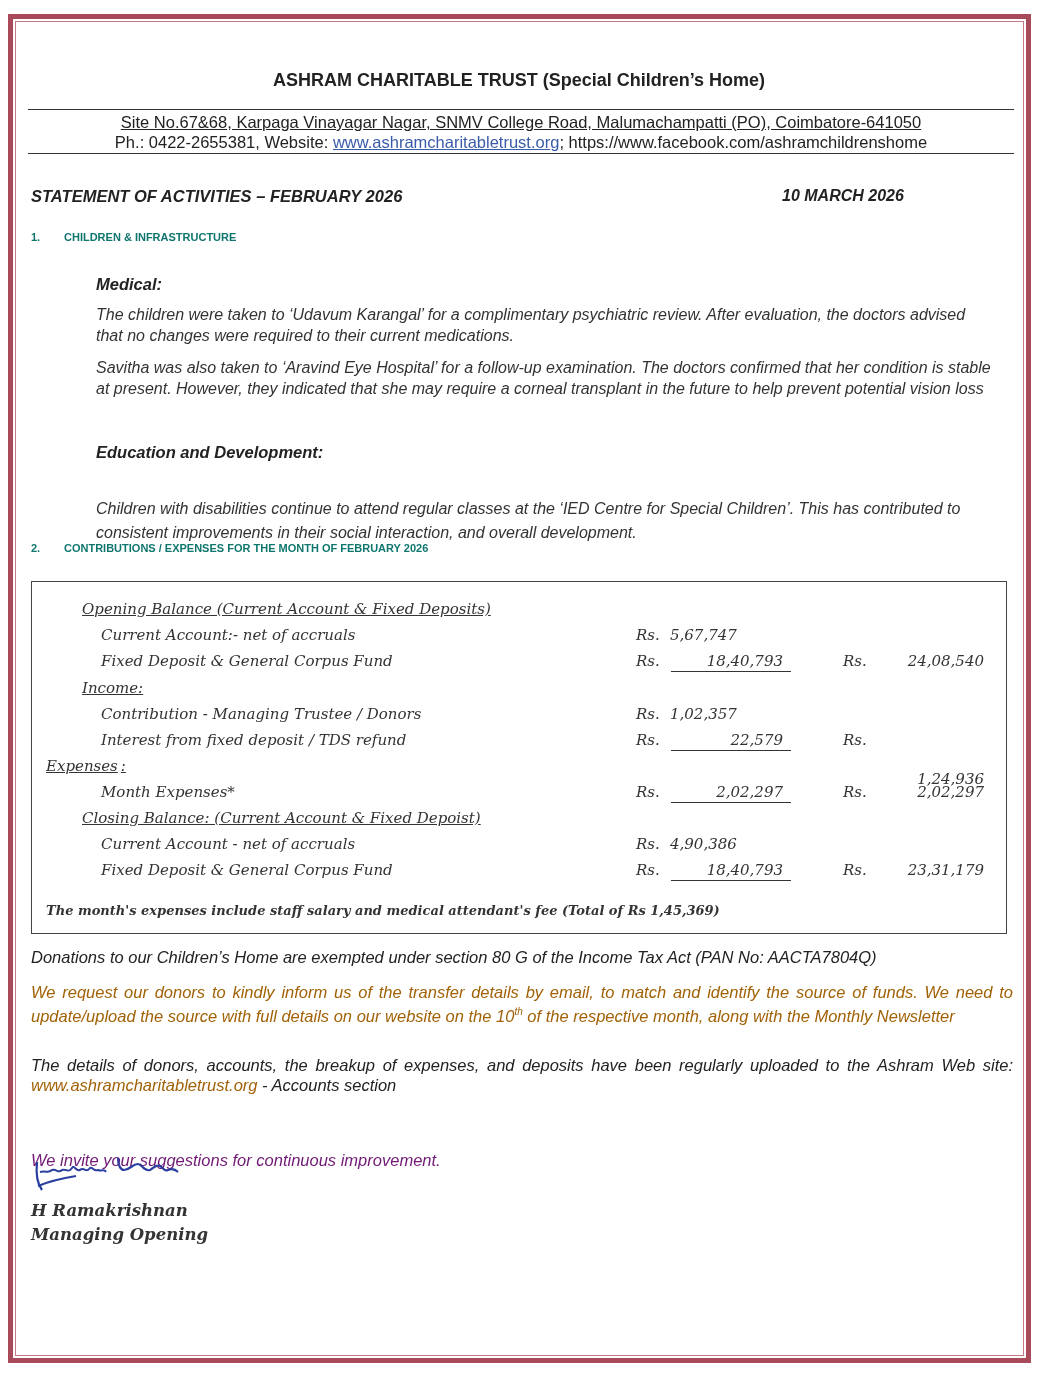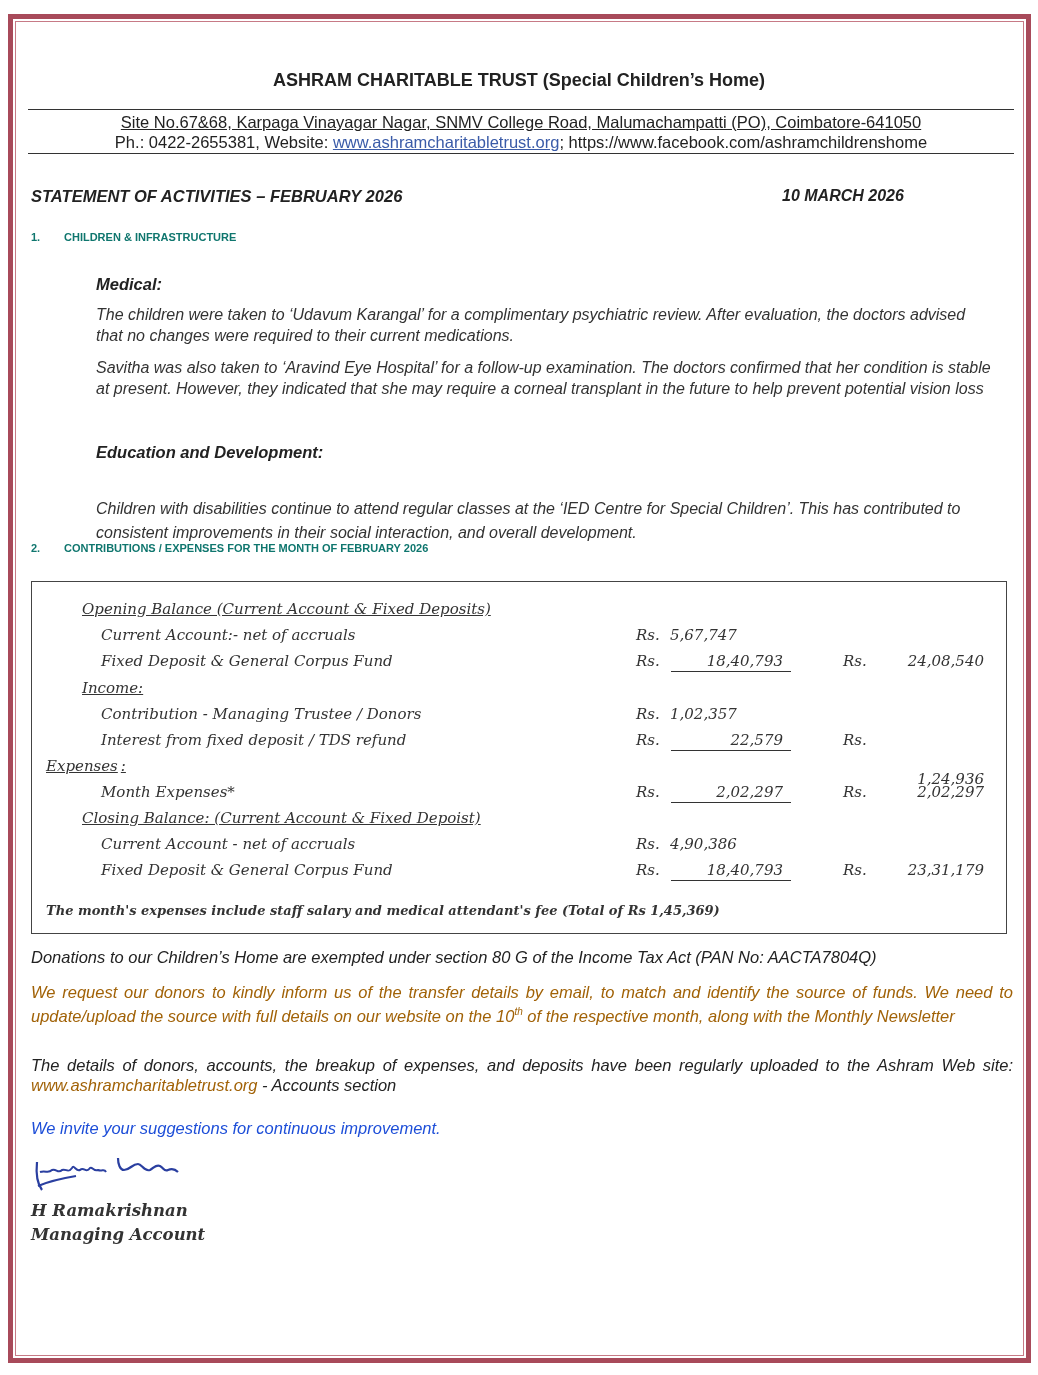--- a/index.html
+++ b/index.html
@@ -99,21 +99,21 @@
 <div class="abs tb tb-rs1" style="top:861px;">Rs.</div>
 <div class="abs tb tb-ul" style="top:861px; padding-right:8px;">18,40,793</div>
 <div class="abs tb tb-rs2" style="top:861px;">Rs.</div>
 <div class="abs tb tb-v2" style="top:861px;">23,31,179</div>
 
 <div class="abs tb tb-note">The month's expenses include staff salary and medical attendant's fee (Total of Rs 1,45,369)</div>
 
 <div class="abs body-text bold" style="top:947px; color:#222; text-align:left;">Donations to our Children’s Home are exempted under section 80 G of the Income Tax Act (PAN No: AACTA7804Q)</div>
 <div class="abs body-text bold blue" style="top:982px;"><span>We request our donors to kindly inform us of the transfer details by email, to match and identify the source of funds. We need to update/upload the source with full details on our website on the 10</span><sup style="font-size:10px;">th</sup><span> of the respective month, along with the Monthly Newsletter</span></div>
 <div class="abs body-text bold" style="top:1055px; color:#222;"><span>The details of donors, accounts, the breakup of expenses, and deposits have been regularly uploaded to the Ashram Web site: </span><a class="blue" style="text-decoration:none;">www.ashramcharitabletrust.org</a><span> - Accounts section</span></div>
-<div class="abs body-text bold" style="top:1118px; color:#1d4ed8;">We invite your suggestions for continuous improvement.</div>
+<div class="abs body-text bold" style="top:1150px; color:#701a75;">We invite your suggestions for continuous improvement.</div>
 
 <svg class="abs" style="left:32px; top:1150px;" width="150" height="55" viewBox="0 0 150 55">
   <path d="M5 12 C4 22 4 32 10 40 M6 36 C20 30 32 28 44 26" stroke="#2a3fa0" stroke-width="2.2" fill="none"></path>
   <path d="M8 22 C14 20 16 24 20 20 C24 18 26 24 30 20 C34 18 36 24 40 18 C42 14 44 22 48 20 C52 16 54 24 58 18 C60 16 62 22 66 20 C70 22 72 18 74 22" stroke="#2a3fa0" stroke-width="2" fill="none"></path>
   <path d="M86 8 C86 14 88 20 92 20 C98 20 100 14 106 14 C110 14 112 22 118 20 C122 18 124 14 128 16 C132 18 132 22 136 20 C140 18 144 20 146 22" stroke="#2a3fa0" stroke-width="2.2" fill="none"></path>
 </svg>
 <div class="abs sig-name" style="top:1201px;">H Ramakrishnan</div>
-<div class="abs sig-name" style="top:1225px;">Managing Account</div>
+<div class="abs sig-name" style="top:1225px;">Managing Opening</div>
 
 </body></html>

